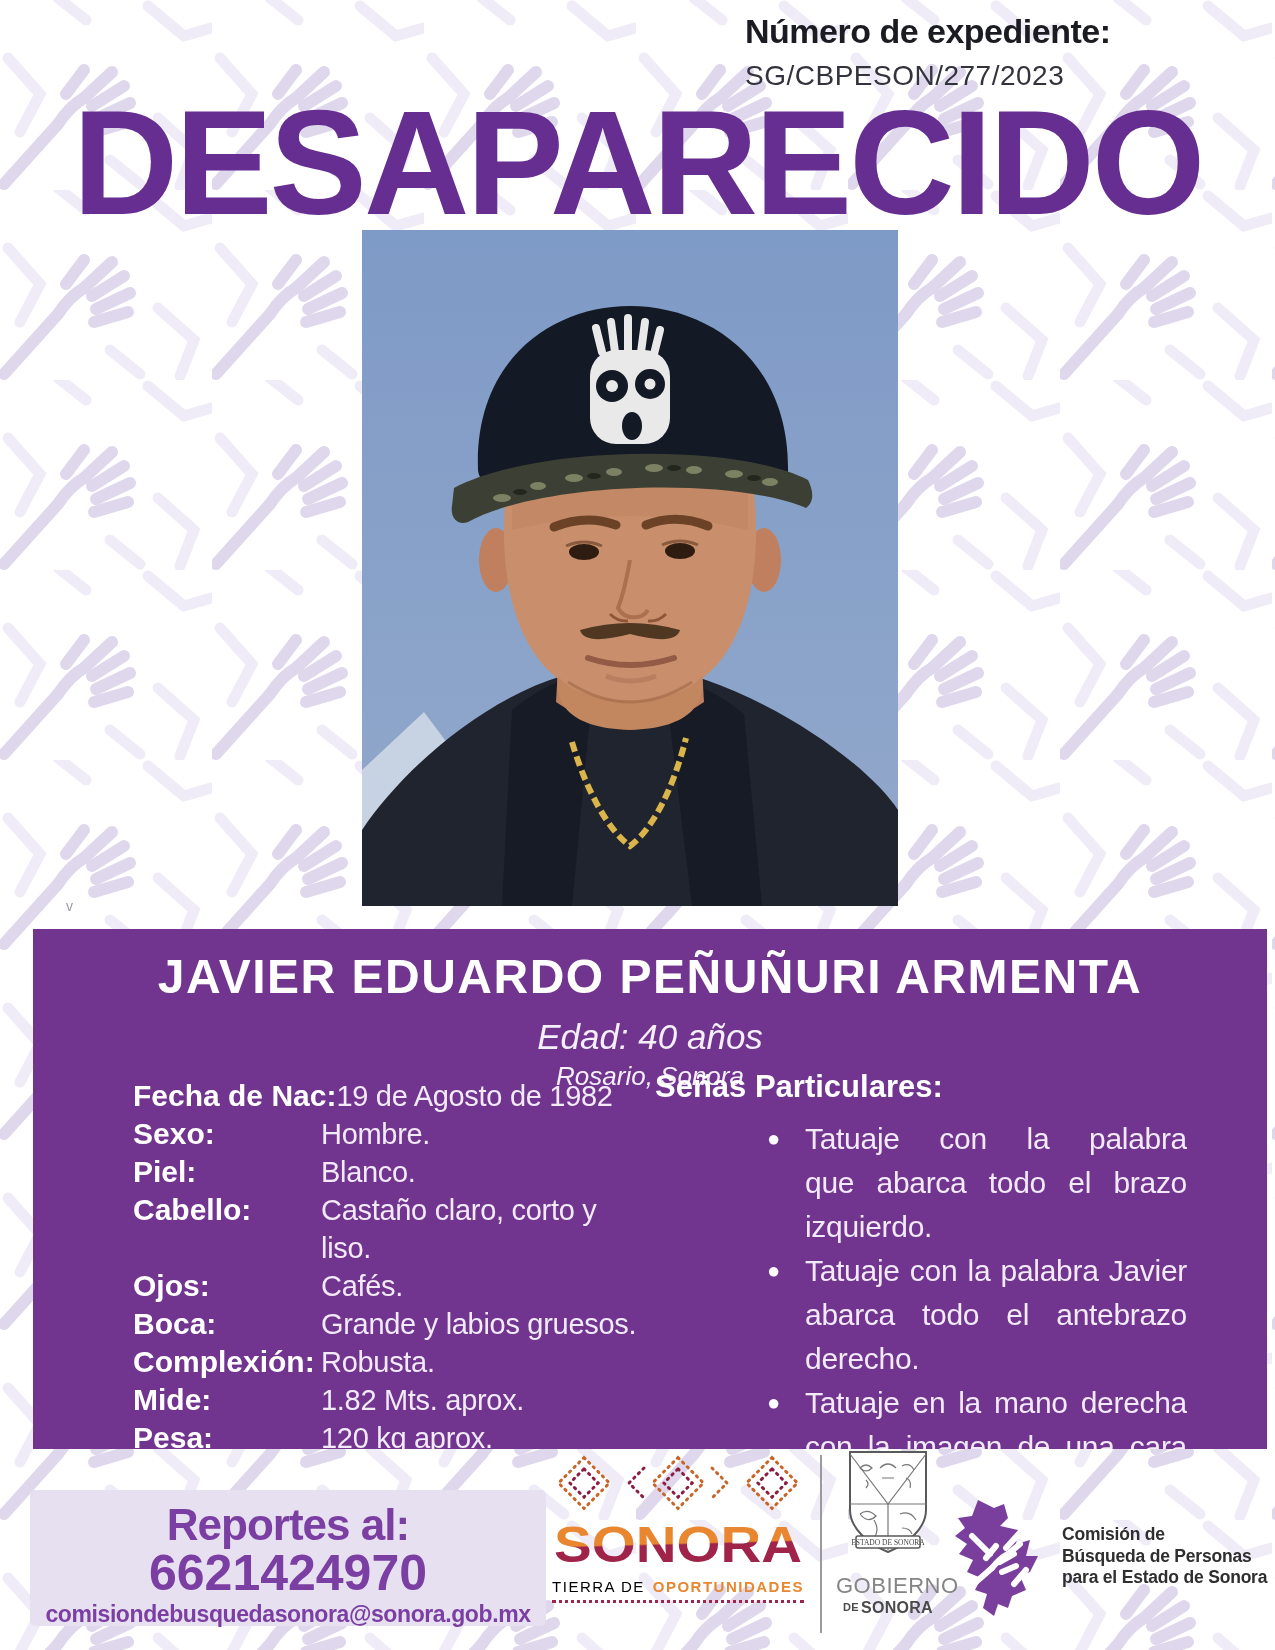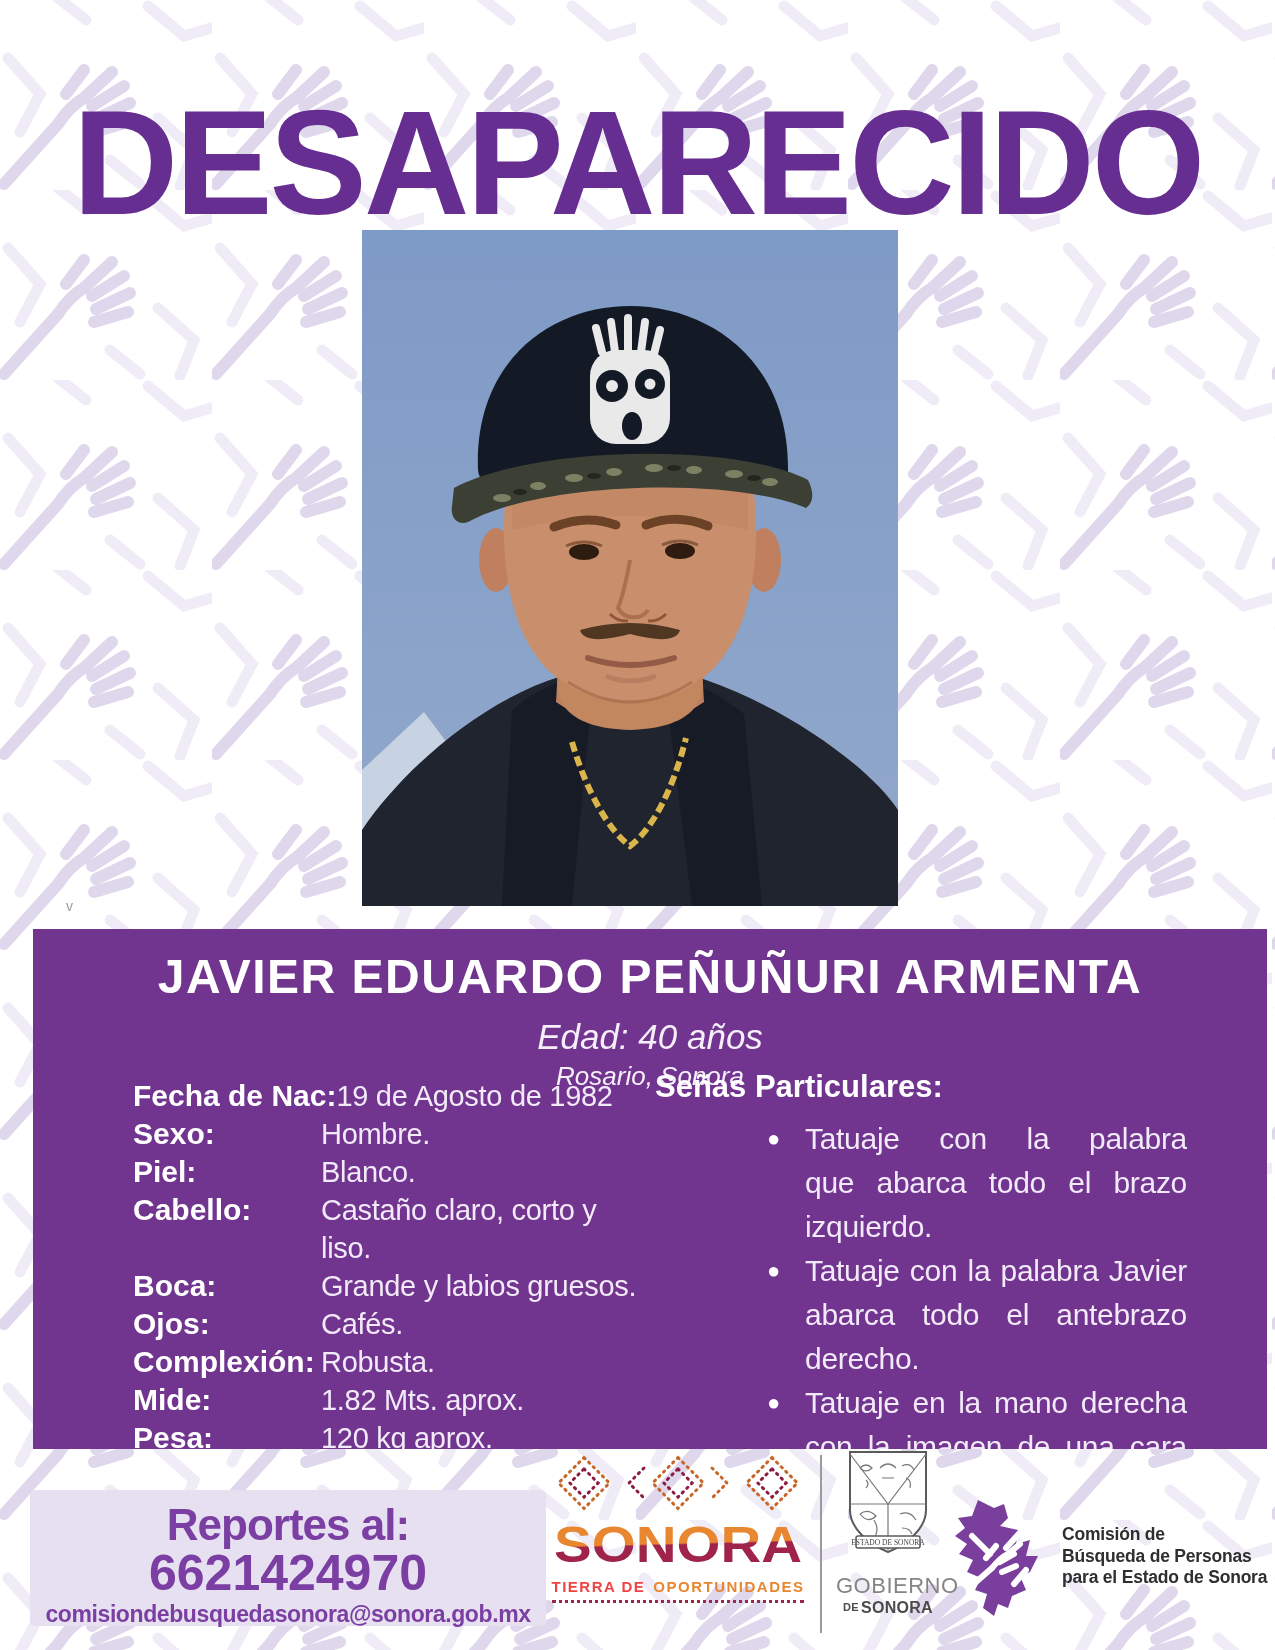--- a/index.html
+++ b/index.html
@@ -46,21 +46,21 @@
   .jl::after{content:"";display:inline-block;width:100%;height:0;}
   
   .reports{left:30px;top:1490px;width:516px;height:136px;background:var(--lavender);
     border-radius:5px;text-align:center;z-index:2;color:var(--accent-purple);}
   .reports .rt{font-size:44px;font-weight:800;letter-spacing:-1px;margin-top:12px;line-height:1.05;}
   .reports .rp{font-size:50px;font-weight:800;letter-spacing:0px;line-height:1.0;}
   .reports .re{font-size:23px;font-weight:800;letter-spacing:-0.4px;margin-top:3px;}
   .sonora{left:552px;top:1452px;width:252px;text-align:center;z-index:2;}
   .sonora .tagline{display:flex;justify-content:center;gap:8px;font-size:15px;margin-top:2px;
     letter-spacing:1.5px;white-space:nowrap;}
-  .sonora .tp{color:#ef4444;font-weight:700;}
+  .sonora .tp{color:#000000;font-weight:400;}
   .sonora .te{color:#E8872F;font-weight:800;}
   .sonora .dotline{margin-top:5px;border-bottom:3px dotted #A02449;width:100%;height:0;}
   .vdivider{left:820px;top:1455px;width:2px;height:178px;background:#9a9a9a;z-index:2;}
   .gobierno{left:836px;top:1448px;width:104px;text-align:center;z-index:2;}
   .gobierno .g1{font-size:22px;color:#858585;letter-spacing:0.5px;margin-top:3px;}
   .gobierno .g2{font-size:16px;font-weight:800;color:#4A4A4A;letter-spacing:0.3px;}
   .gobierno .g2 .de{font-size:11px;font-weight:800;vertical-align:2px;margin-right:2px;}
   .comision-map{left:950px;top:1498px;z-index:2;}
   .comision-text{left:1062px;top:1524px;width:212px;z-index:2;font-size:17.5px;font-weight:800;
     color:#2F2F30;line-height:21.5px;letter-spacing:-0.2px;}
@@ -87,20 +87,24 @@
           <path d="M92,106 L124,86"></path>
           <path d="M96,119 L130,103"></path>
           <path d="M94,132 L128,122"></path>
           <path d="M66,94 L84,70"></path>
         </g>
       </pattern>
     </defs>
     <rect x="0" y="0" width="1275" height="1650" fill="url(#hands)"></rect>
   </svg>
 
+  <div class="expediente">
+    <div class="lbl">Número de expediente:</div>
+    <div class="num">SG/CBPESON/277/2023</div>
+  </div>
 
   <div class="big-title">DESAPARECIDO</div>
 
   <div class="photo">
     <svg viewBox="0 0 536 676" width="536" height="676">
       <defs>
         <linearGradient id="sky" x1="0" y1="0" x2="0" y2="1">
           <stop offset="0" stop-color="#7E9AC6"></stop>
             <stop offset="1" stop-color="#93A9CB"></stop>
         </linearGradient>
@@ -179,26 +183,26 @@
       </div>
       <div class="detail-row">
         <span class="dl">Piel:</span>
         <span class="dv">Blanco.</span>
       </div>
       <div class="detail-row">
         <span class="dl">Cabello:</span>
         <span class="dv">Castaño claro, corto y liso.</span>
       </div>
       <div class="detail-row">
+        <span class="dl">Ojos:</span>
+        <span class="dv">Cafés.</span>
+      </div>
+      <div class="detail-row">
         <span class="dl">Boca:</span>
         <span class="dv">Grande y labios gruesos.</span>
-      </div>
-      <div class="detail-row">
-        <span class="dl">Ojos:</span>
-        <span class="dv">Cafés.</span>
       </div>
       <div class="detail-row">
         <span class="dl">Complexión:</span>
         <span class="dv">Robusta.</span>
       </div>
       <div class="detail-row">
         <span class="dl">Mide:</span>
         <span class="dv">1.82 Mts. aprox.</span>
       </div>
       <div class="detail-row">

